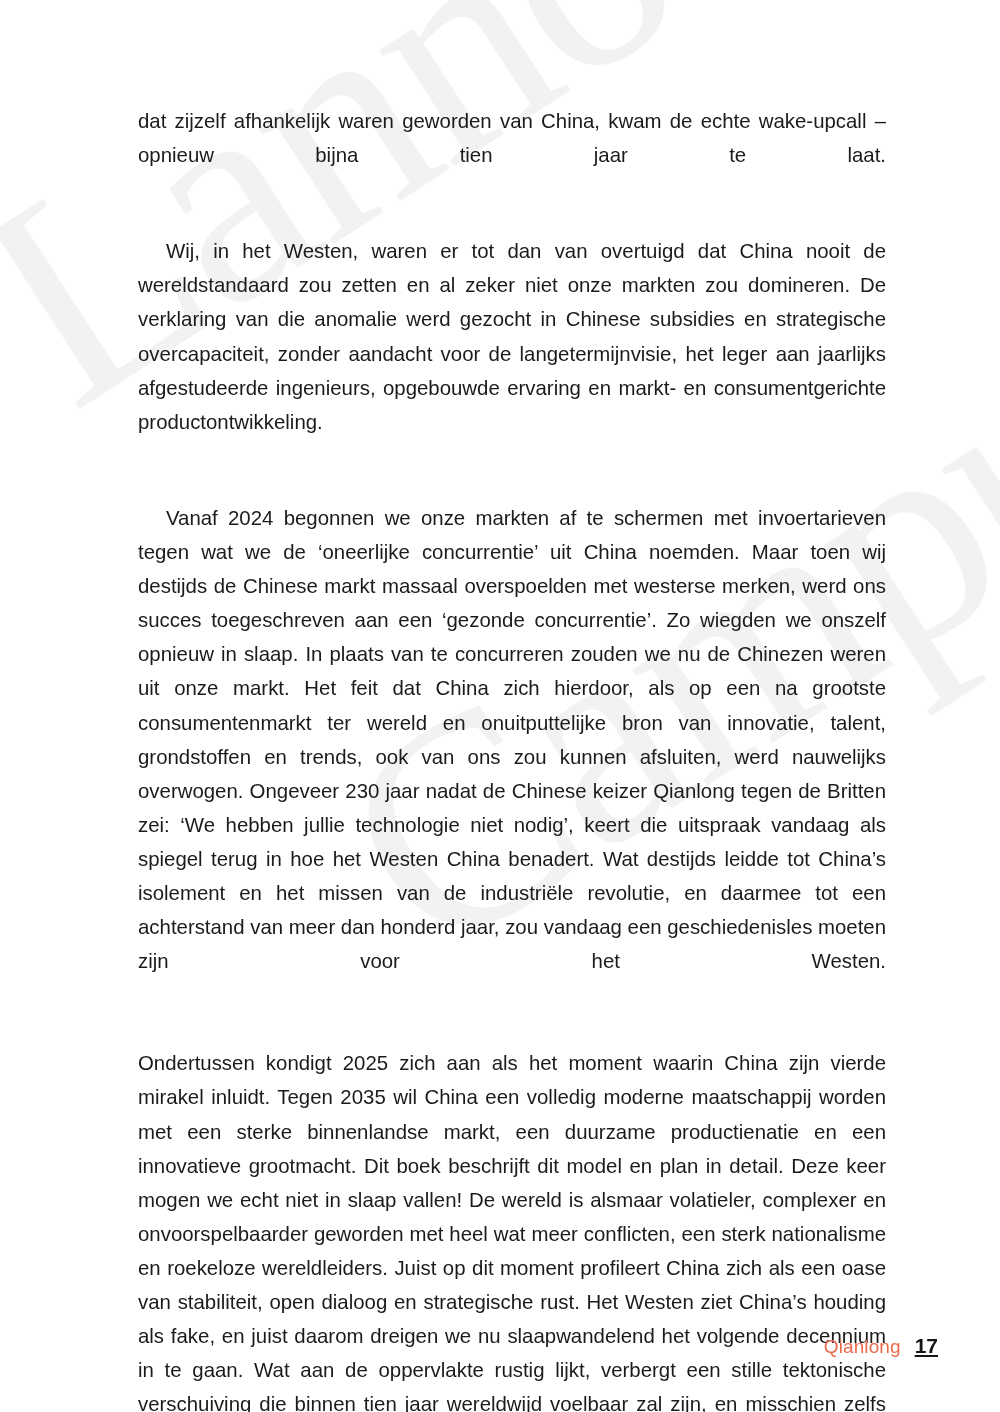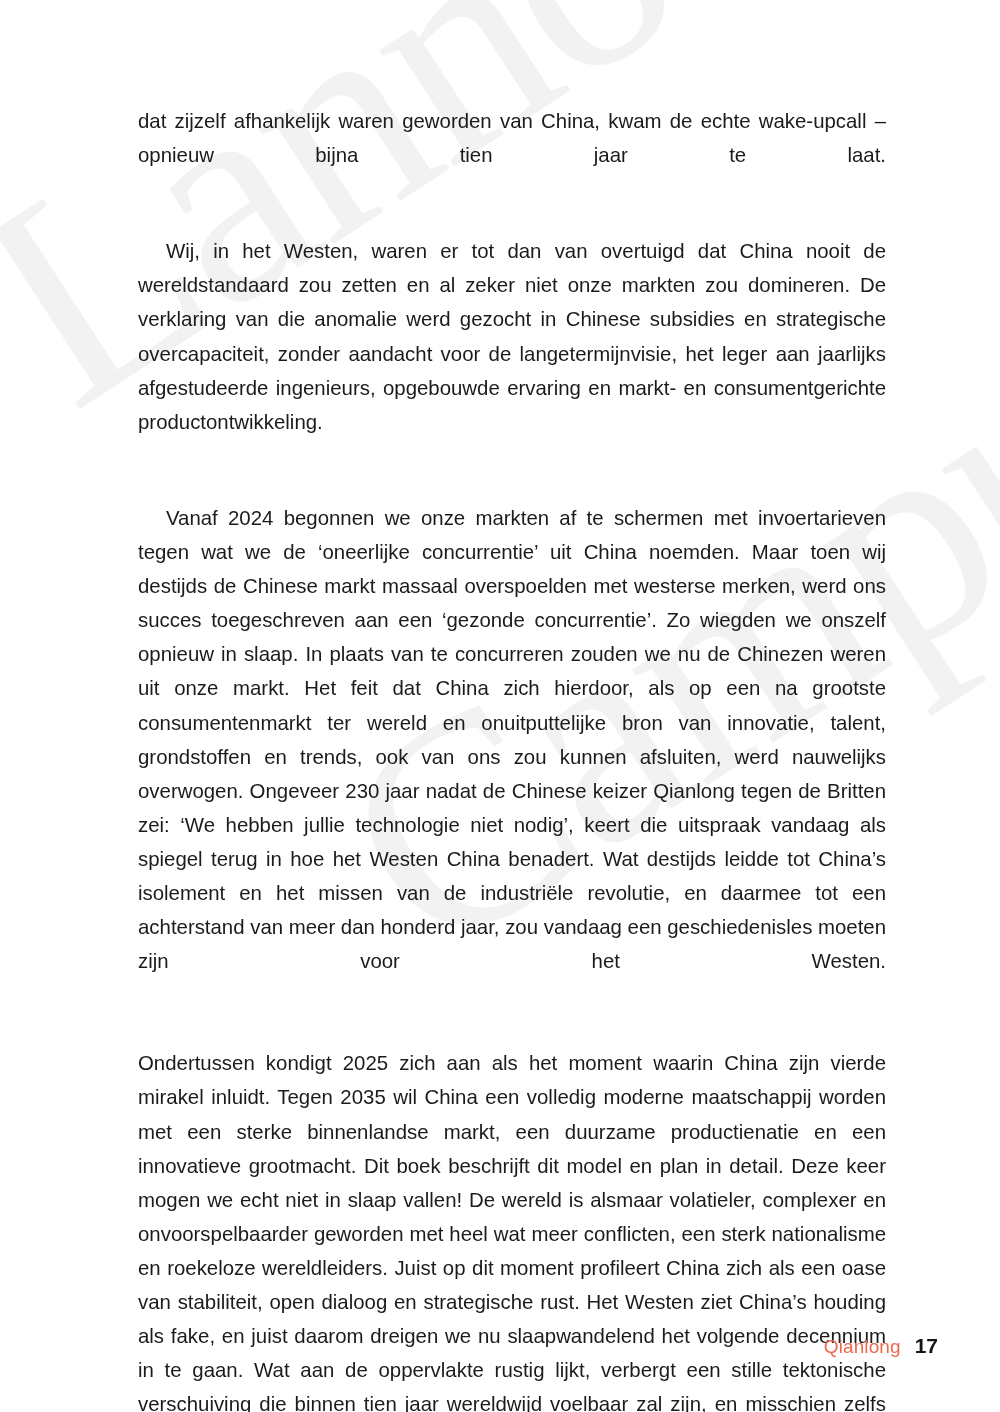--- a/index.html
+++ b/index.html
@@ -99,20 +99,21 @@
   }
   .footer-section {
     font-size: 19px;
     color: #ea6a4d;
     letter-spacing: 0.1px;
   }
   .footer-pageno {
     font-size: 21px;
     font-weight: 700;
     color: #161616;
+    text-decoration: underline;
   }
 </style>
 </head>
 <body>
 
 <div class="page" style="background: rgb(255, 255, 255);">
 
   <div class="watermark-layer">
     <div class="watermark-text" style="color: rgb(242, 242, 242);">Lannoo</div>
     <div class="watermark-text two" style="color: rgb(242, 242, 242);">Campus</div>

